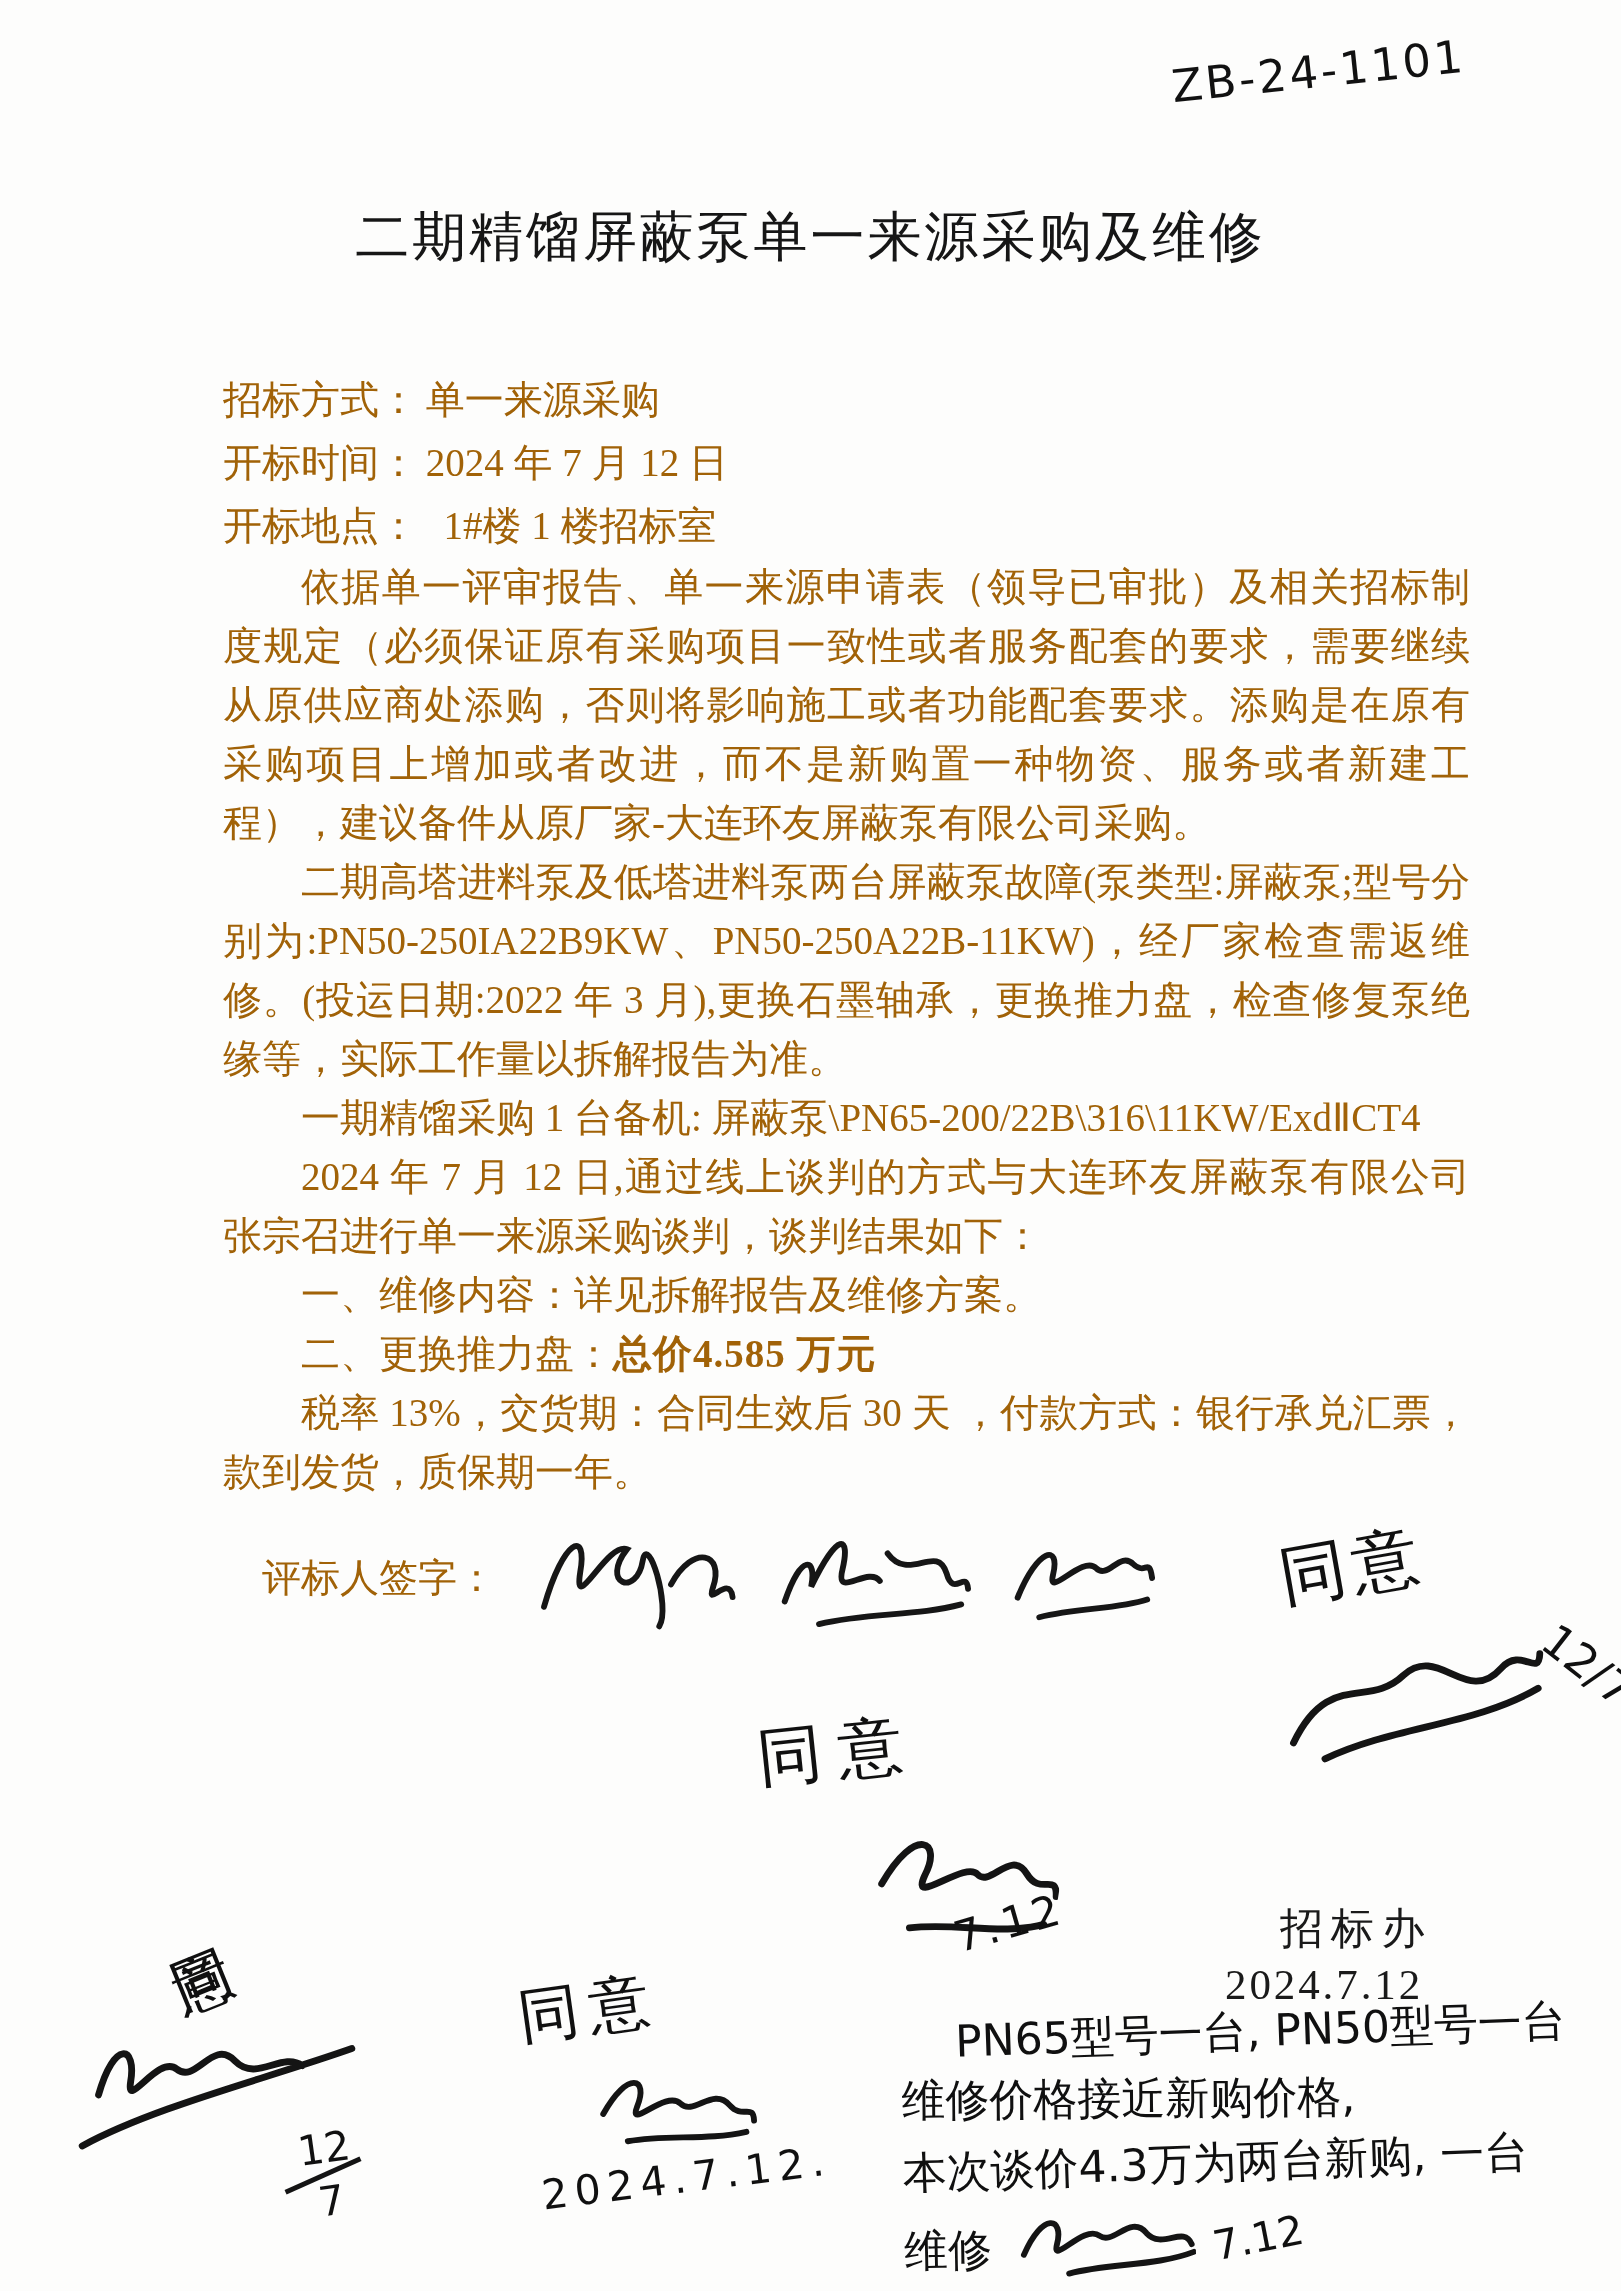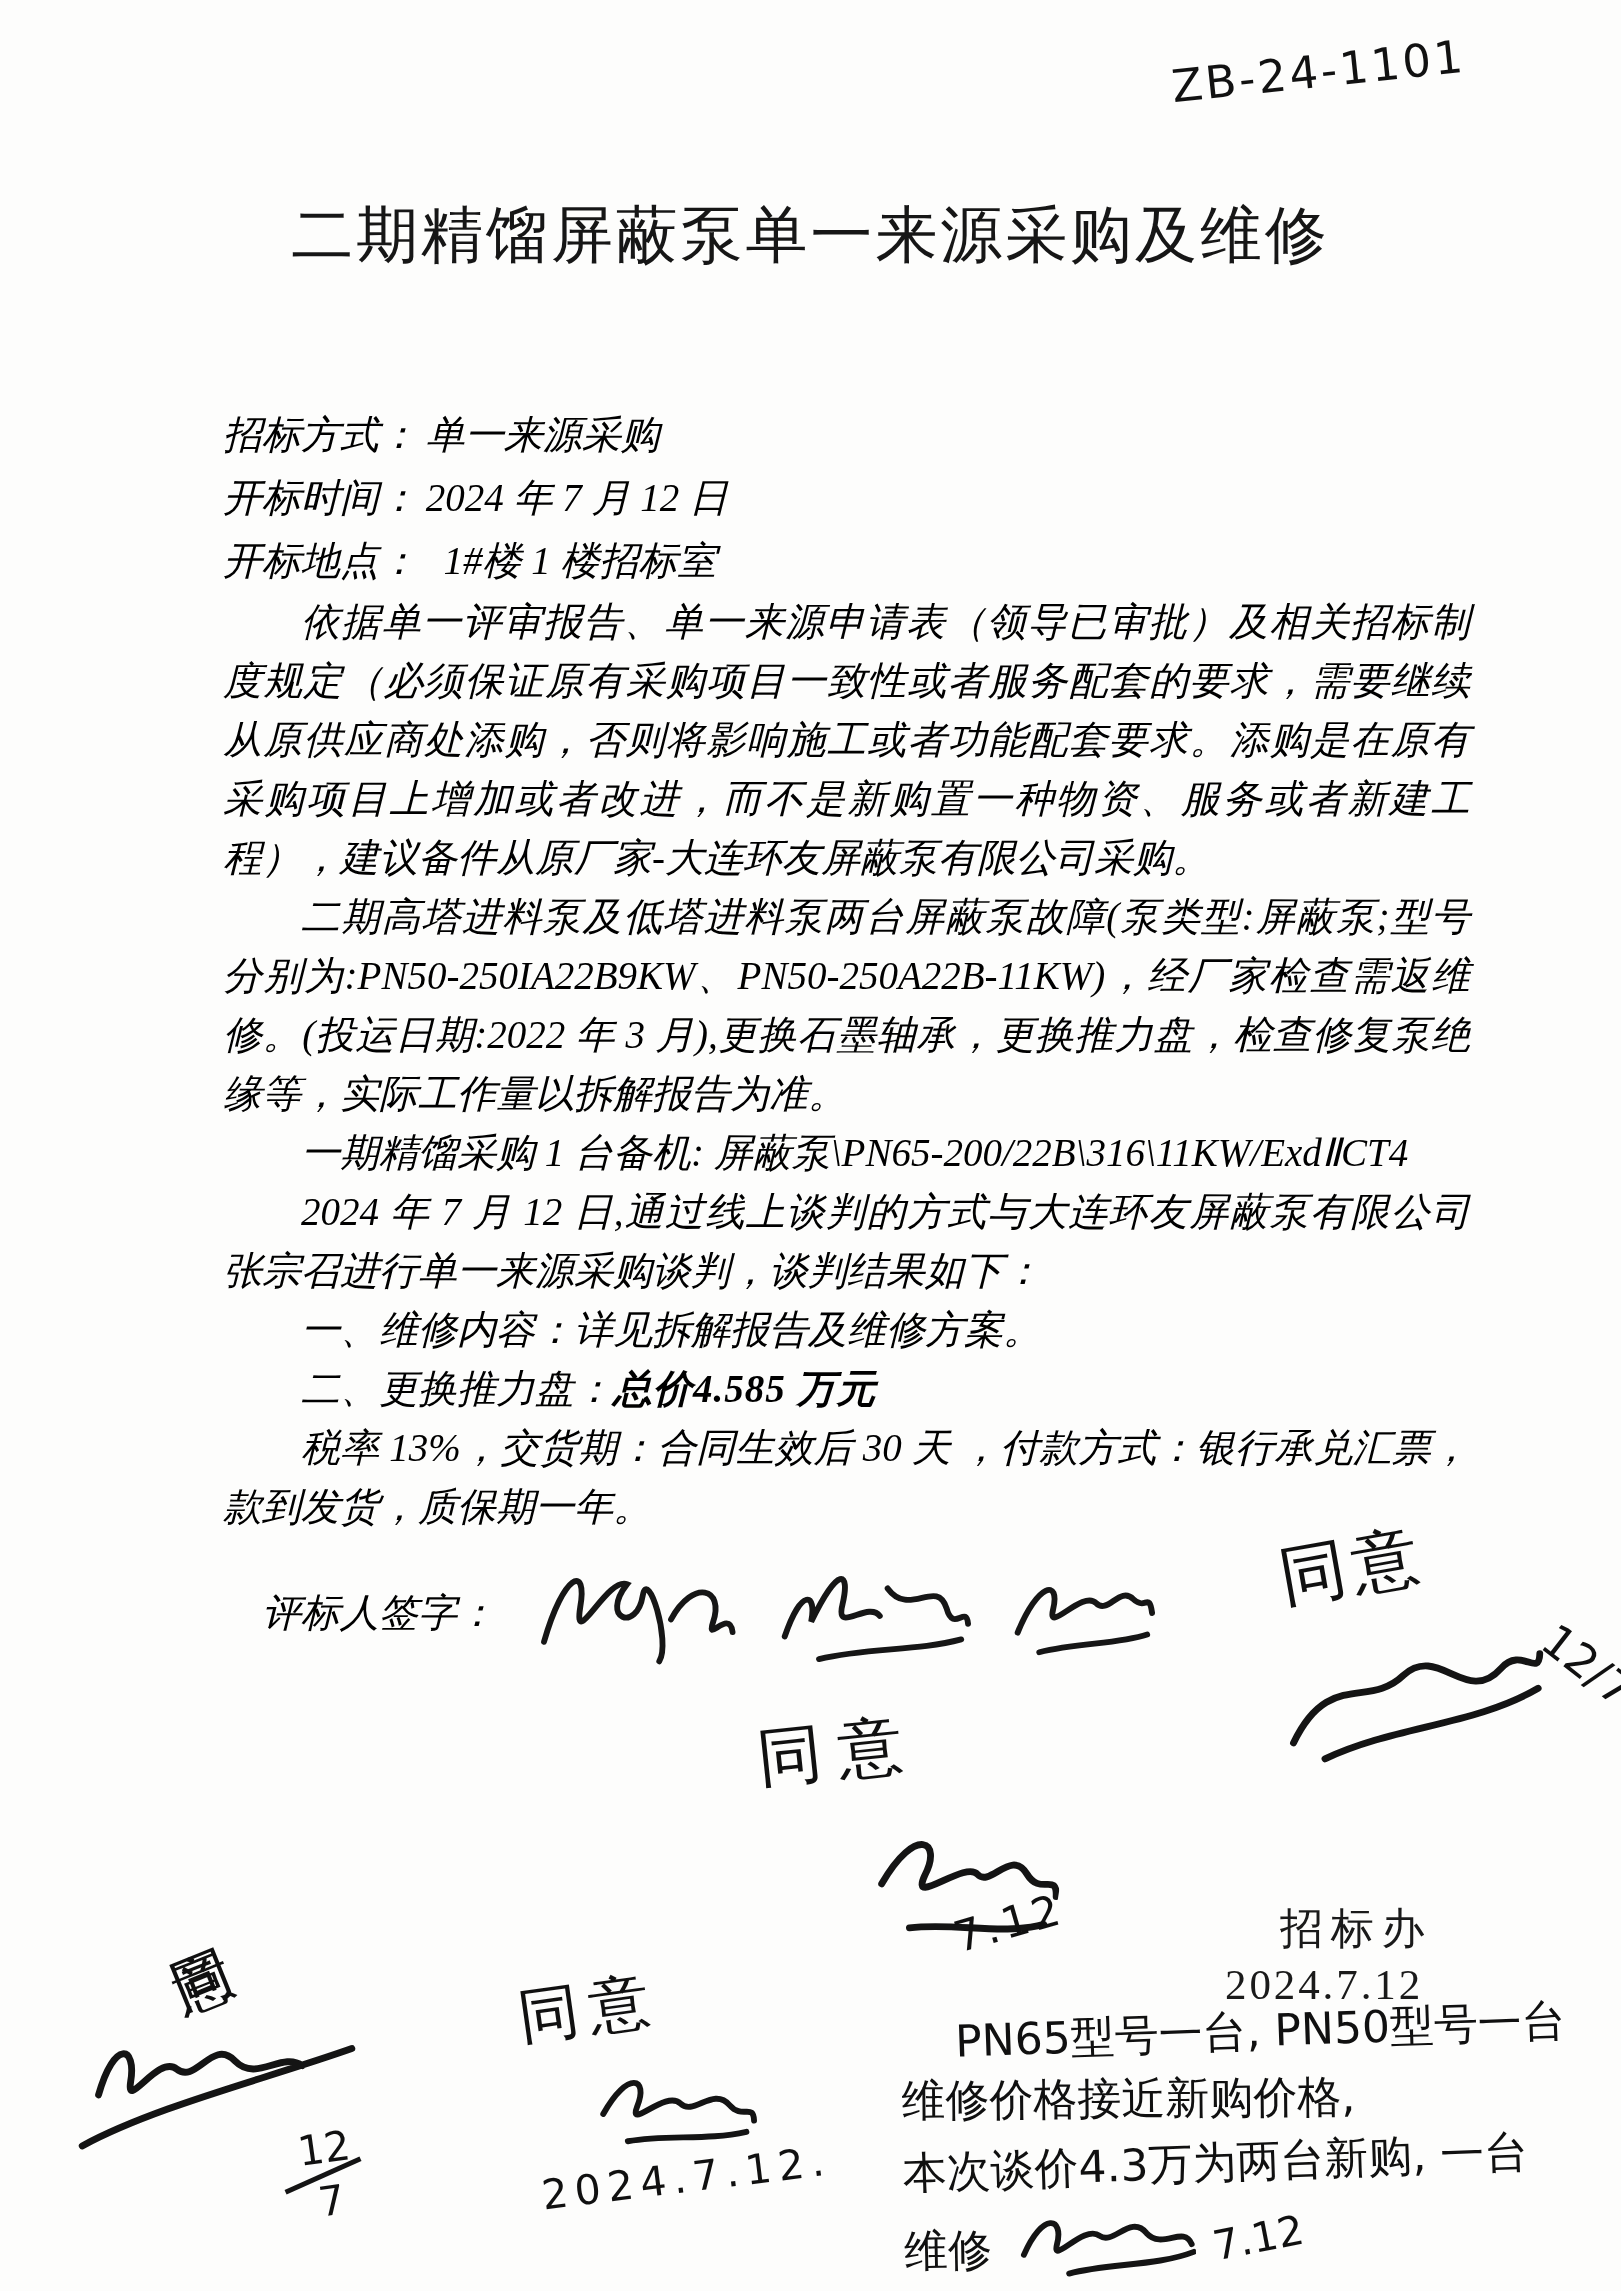--- a/index.html
+++ b/index.html
@@ -1,24 +1,24 @@
 <!DOCTYPE html>
 <html><head>
 <meta charset="utf-8">
 <style>
   html,body{margin:0;padding:0;background:#e8e8e8;}
   .page{position:relative;width:1621px;height:2292px;background:#fdfdfc;color:#1a1a1a;
         font-family:"Liberation Serif",serif;overflow:hidden;margin:0 auto;}
   .ref{position:absolute;left:1171px;top:45px;font-family:"DejaVu Sans",sans-serif;
        font-size:45px;letter-spacing:2.9px;transform:rotate(-6deg);color:#111;}
   .title{position:absolute;left:0;width:100%;text-align:center;letter-spacing:2.9px;color:#161616;}
-  .t1{top:193px;font-size:62px;}
+  .t1{top:201px;font-size:54px;}
   .t2{top:259px;font-size:44px;}
-  .content{position:absolute;left:223px;top:403px;width:1247px;font-size:39px;
-           line-height:59px;text-align:justify;color:#000000;font-style:italic;}
+  .content{position:absolute;left:223px;top:368px;width:1247px;font-size:39px;
+           line-height:59px;text-align:justify;color:#a16207;}
   .meta{line-height:63px;}
   .meta .val{margin-left:7.8px;}
   .meta .sp{margin-left:25.5px;}
   .para{margin:0;text-indent:2em;}
   .item{margin:0;padding-left:2em;}
   .amount{font-weight:bold;letter-spacing:1px;}
   .sigrow{margin-top:47px;padding-left:39px;white-space:nowrap;}
   .siglabel{font-size:39px;}
   .scrib{vertical-align:middle;margin:-39px 5.9px -29px 13.7px;}
   .hand{font-family:"DejaVu Sans",sans-serif;color:#101010;}

